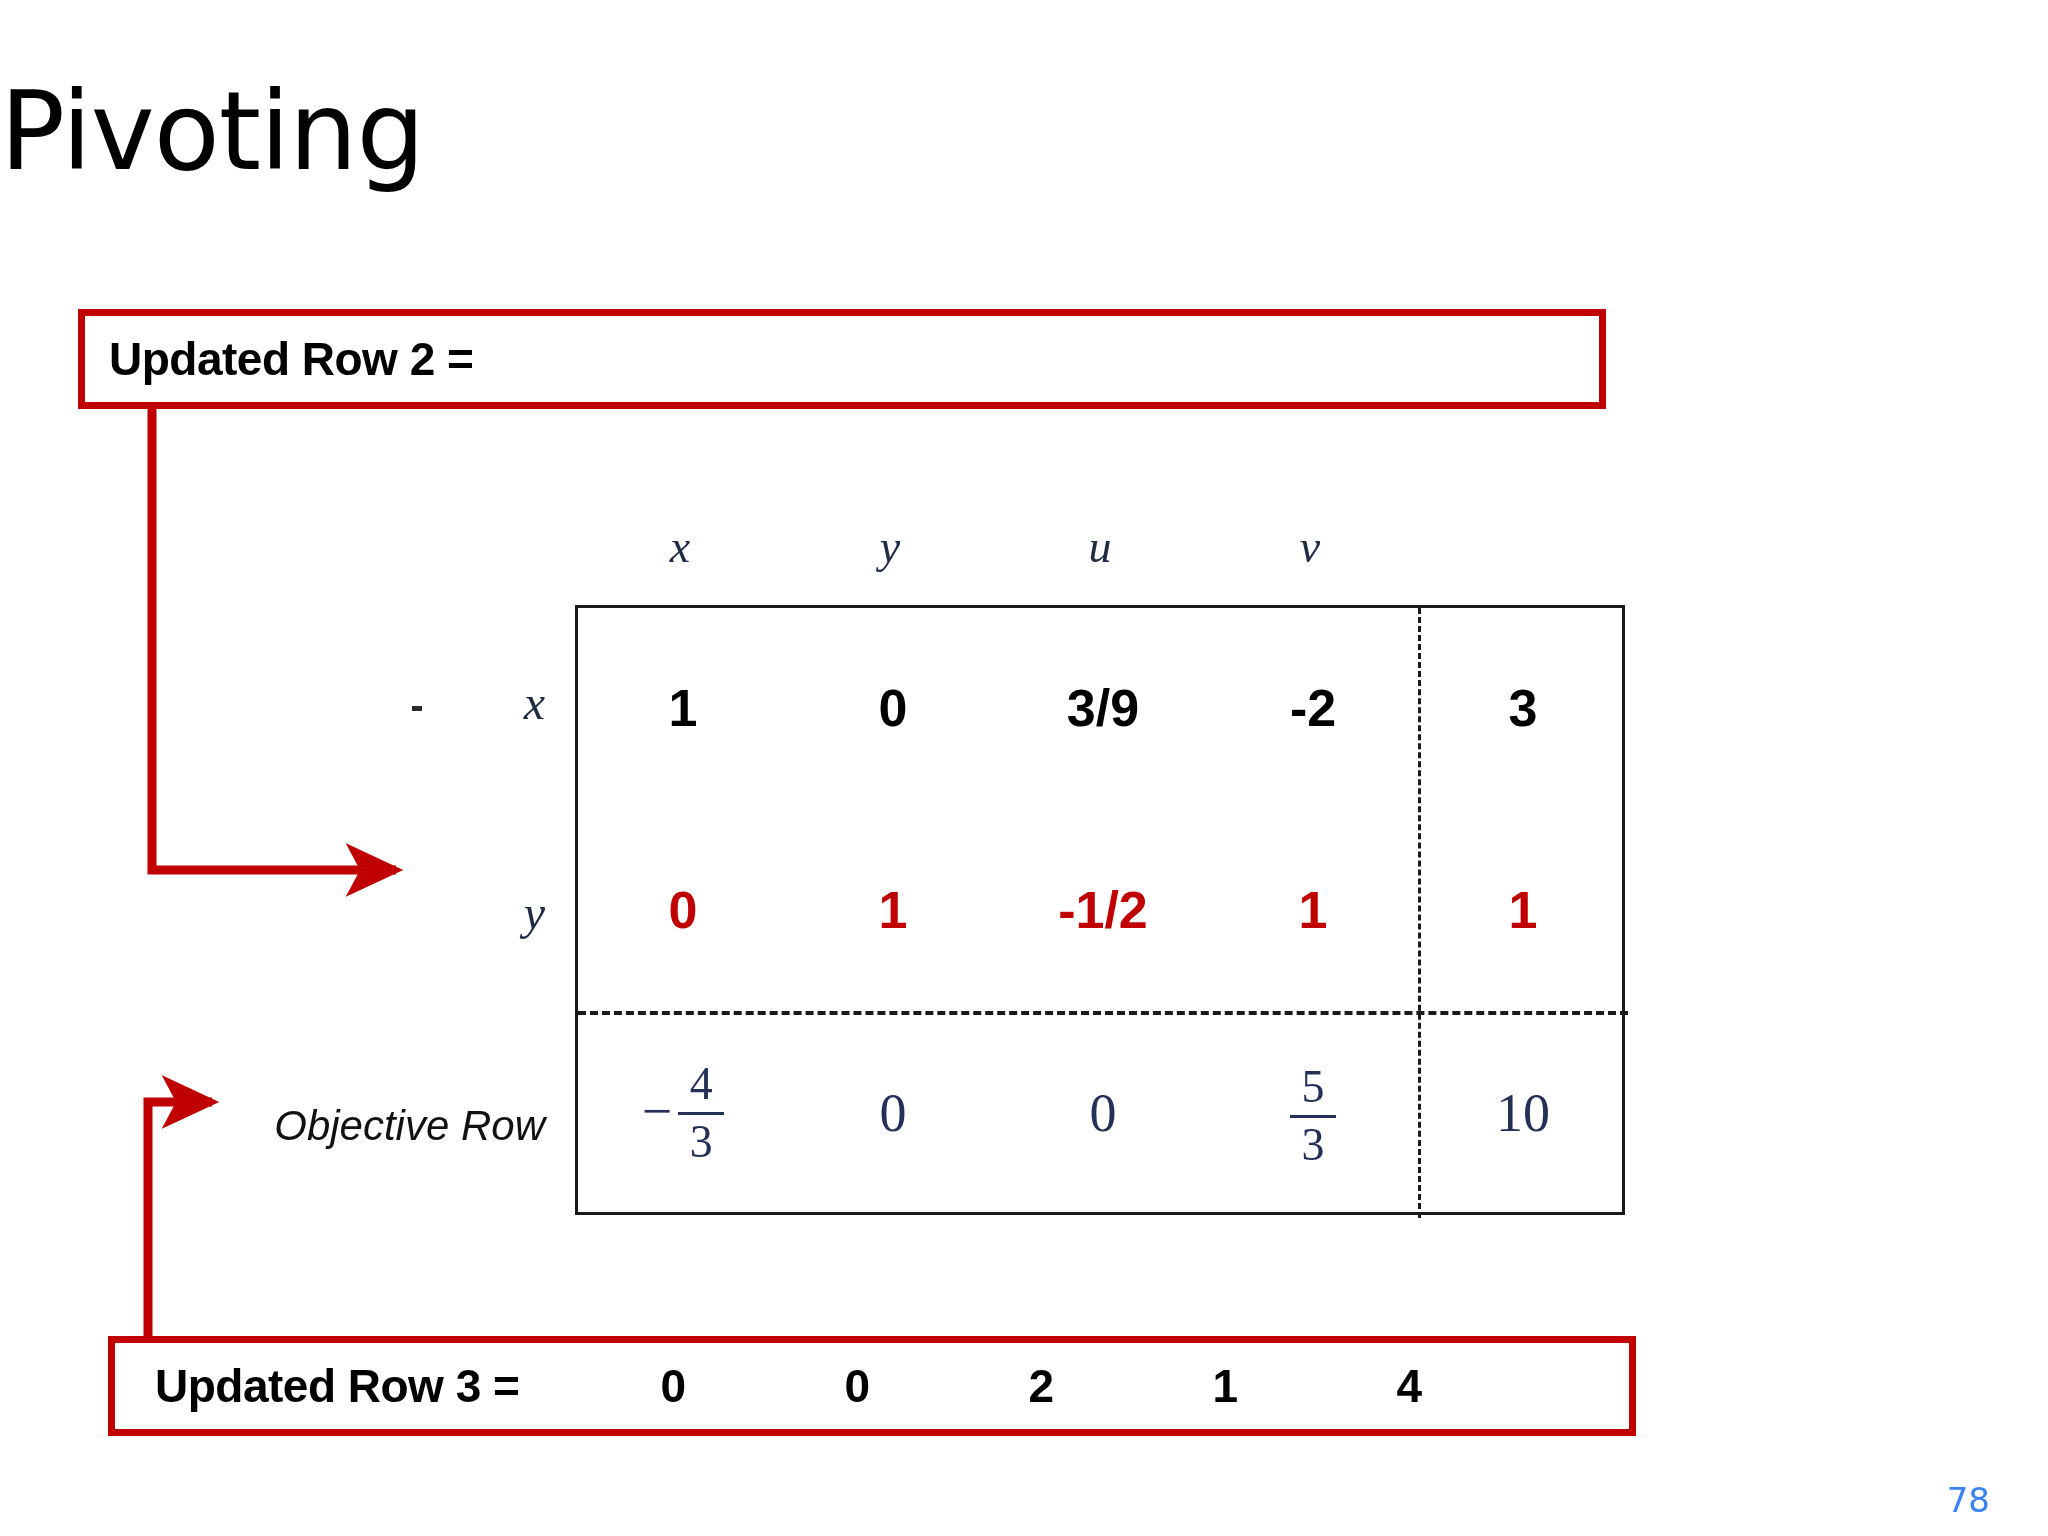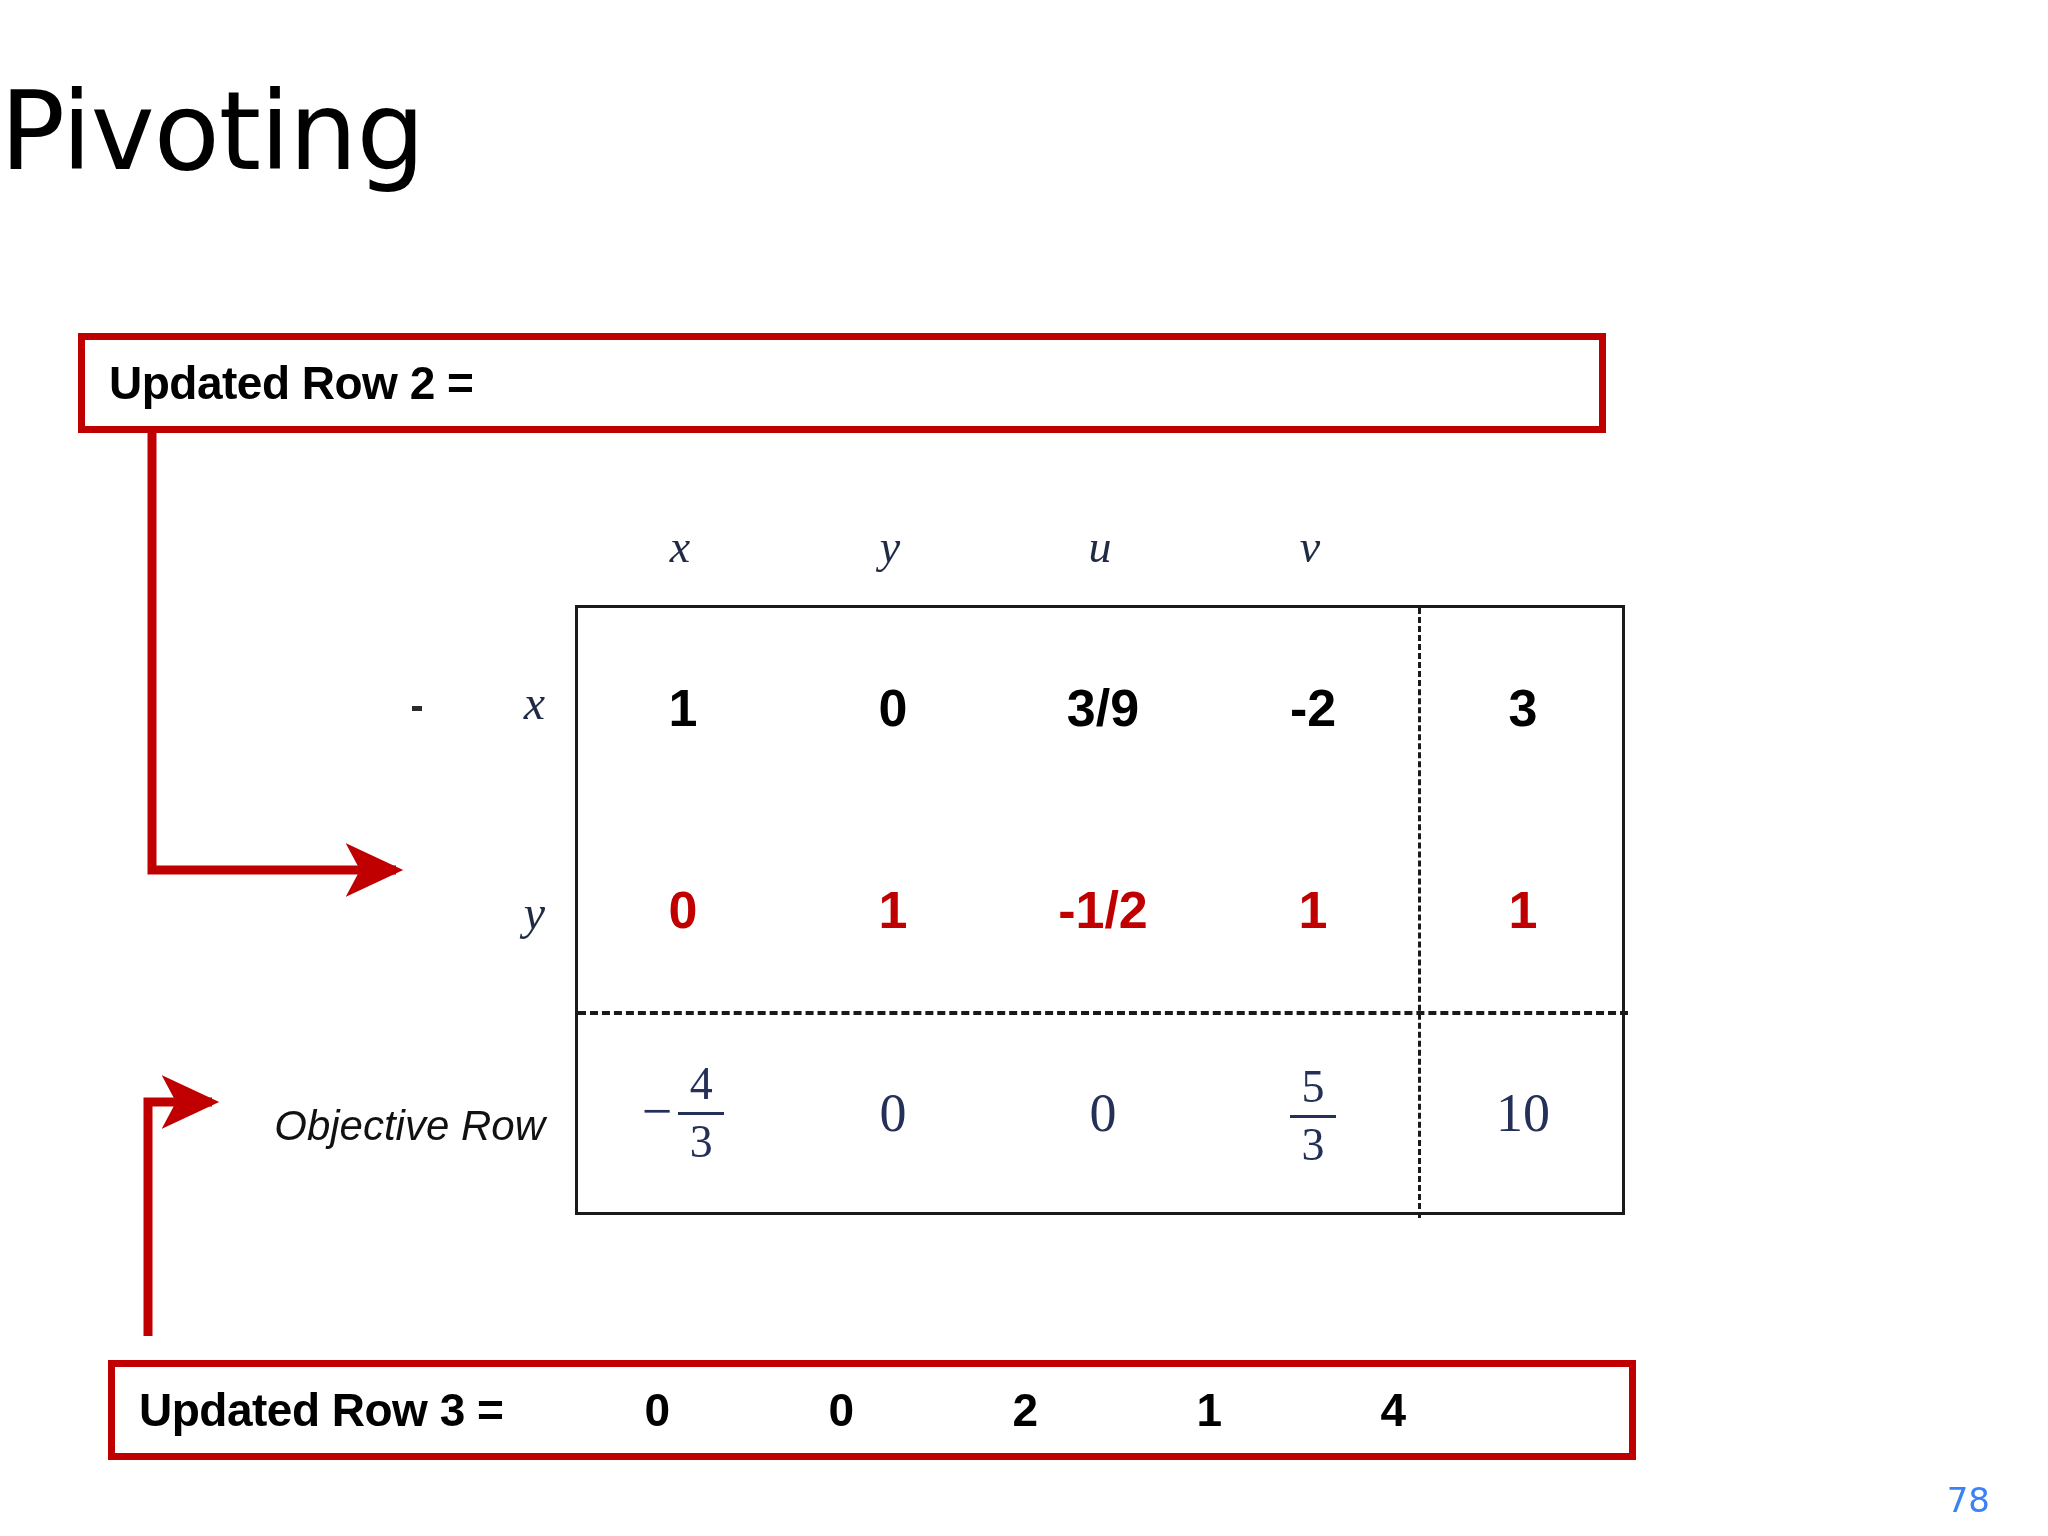--- a/index.html
+++ b/index.html
@@ -32,35 +32,34 @@
   }
 
   
   .callout-box {
     position: absolute;
     box-sizing: border-box;
     border: 7px solid #c00000;
     background: #ffffff;
     display: flex;
     align-items: center;
-    margin-top: 24px;
   }
   #updated-row-2-box {
     left: 78px;
     top: 309px;
     width: 1528px;
     height: 100px;
     padding-left: 24px;
   }
   #updated-row-3-box {
     left: 108px;
     top: 1336px;
     width: 1528px;
     height: 100px;
-    padding-left: 24px;
+    padding-left: 40px;
   }
   .callout-label {
     font-family: "Liberation Sans", sans-serif;
     font-weight: bold;
     font-size: 46px;
     letter-spacing: -0.5px;
     white-space: nowrap;
     color: #000000;
   }
   #updated-row-3-values {

